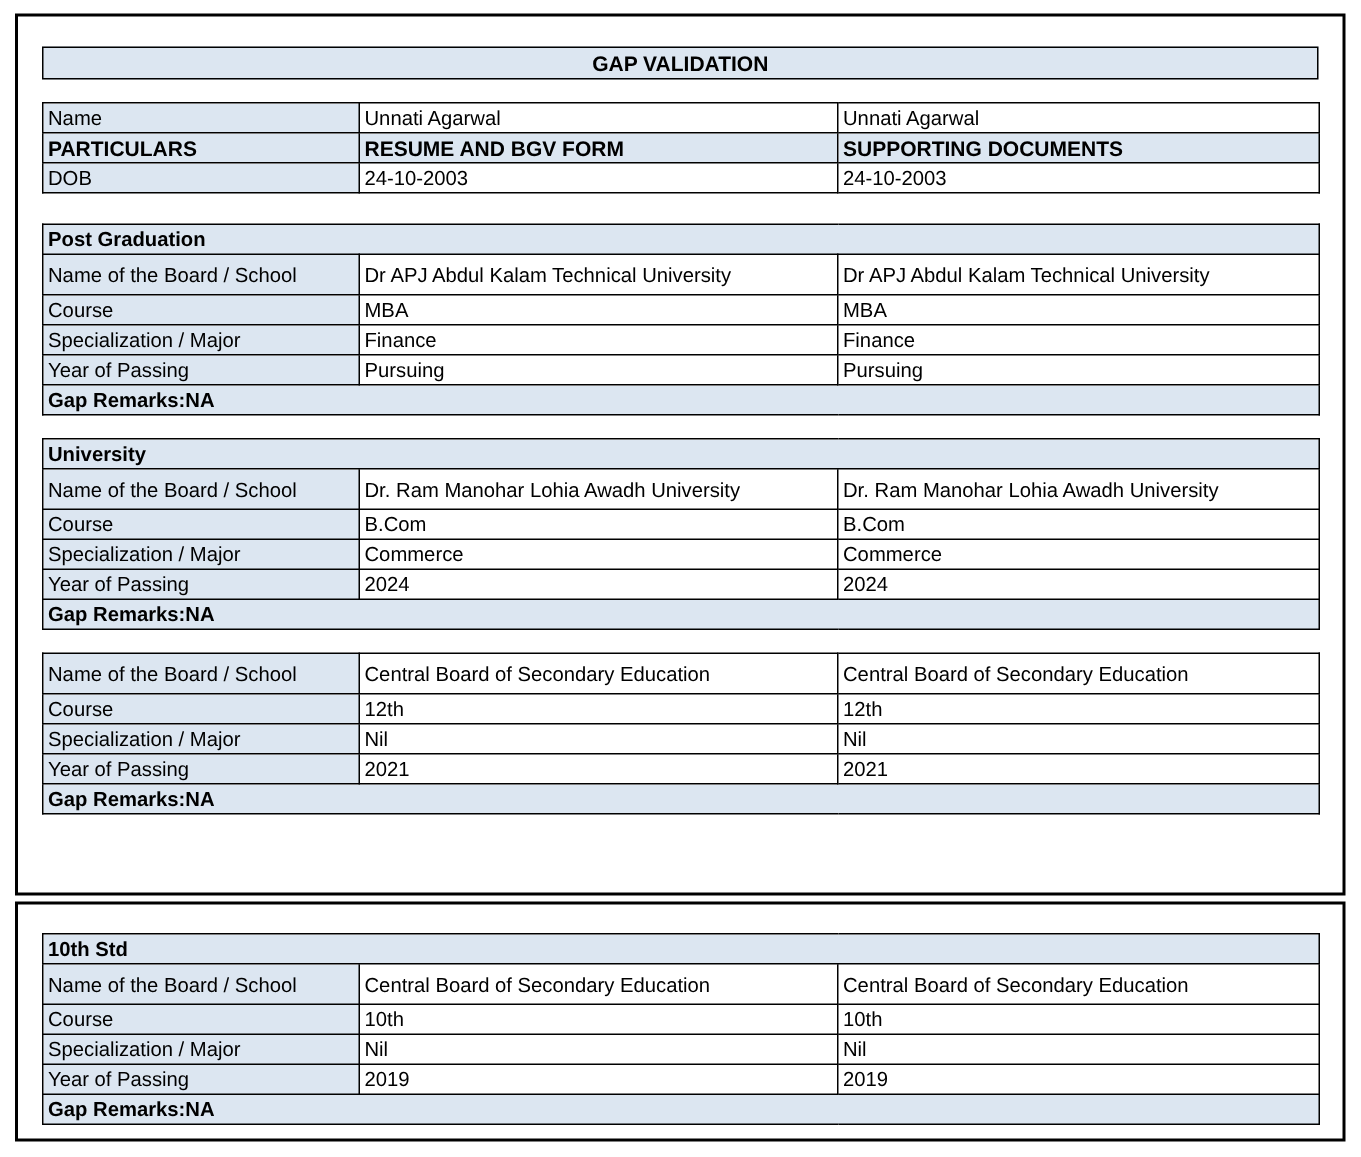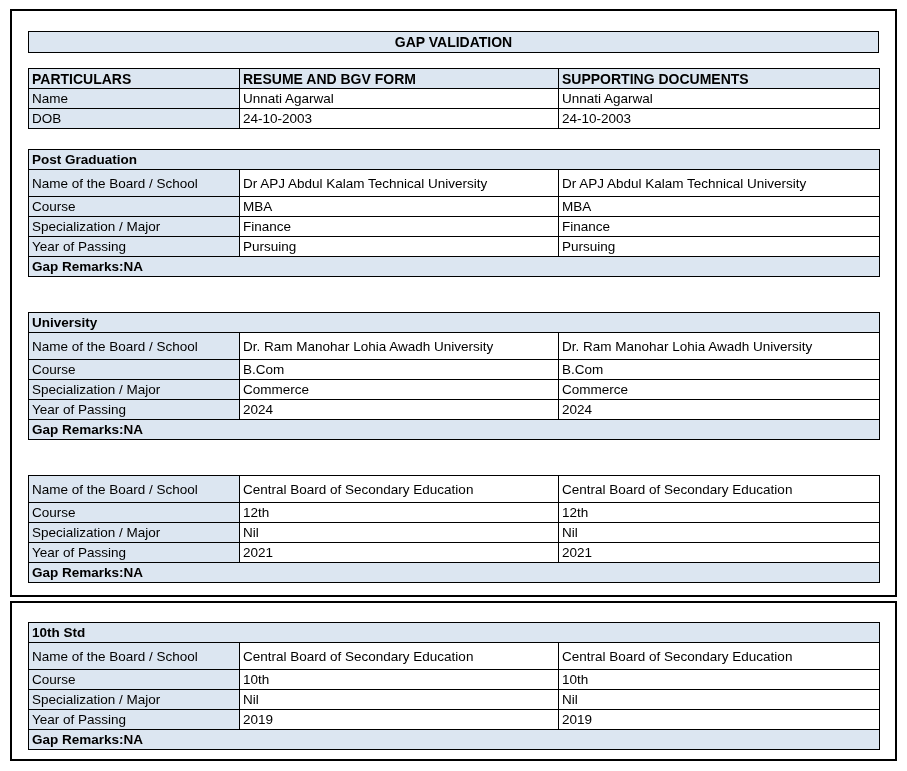--- a/index.html
+++ b/index.html
@@ -78,47 +78,47 @@
     font-size: 14px;
   }
   td.remarks-cell {
     background: var(--header-bg);
     font-weight: bold;
     font-size: 14px;
     height: 22px;
   }
   tr.tall-row td { height: 27px; }
   table.particulars { margin-bottom: 20px; }
-  .sections table.section-table { margin-bottom: 35px; }
+  .sections table.section-table { margin-bottom: 15px; }
 </style>
 </head>
 <body>
 
 <div class="page">
 
   <div class="outer-box box1">
 
     <div class="title-bar">GAP VALIDATION</div>
 
     <table class="grid particulars">
       <colgroup>
           <col class="c1">
           <col class="c2">
           <col class="c3">
         </colgroup>
       <tbody>
         <tr>
+          <td class="label-cell">Name</td>
+          <td class="value-cell">Unnati Agarwal</td>
+          <td class="value-cell">Unnati Agarwal</td>
+        </tr>
+        <tr>
           <th>PARTICULARS</th>
           <th>RESUME AND BGV FORM</th>
           <th>SUPPORTING DOCUMENTS</th>
-        </tr>
-        <tr>
-          <td class="label-cell">Name</td>
-          <td class="value-cell">Unnati Agarwal</td>
-          <td class="value-cell">Unnati Agarwal</td>
         </tr>
         <tr>
           <td class="label-cell">DOB</td>
           <td class="value-cell">24-10-2003</td>
           <td class="value-cell">24-10-2003</td>
         </tr>
       </tbody>
     </table>
 
     <div class="sections">

